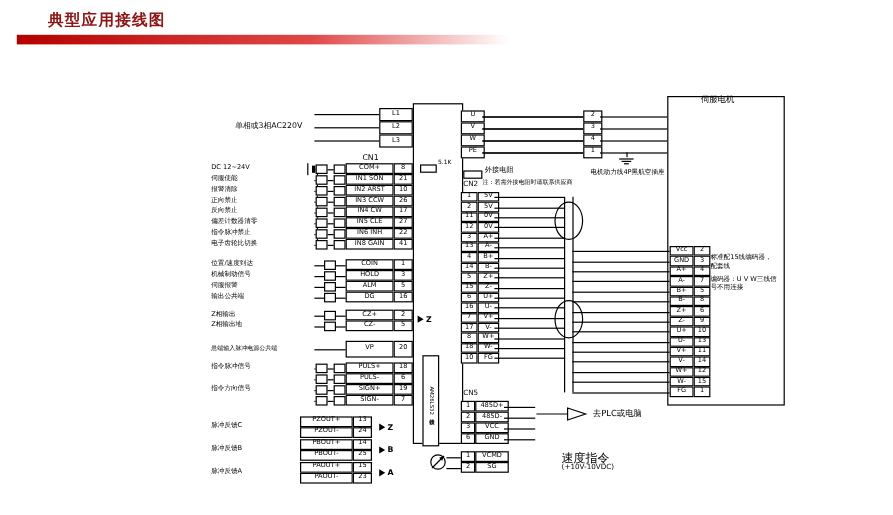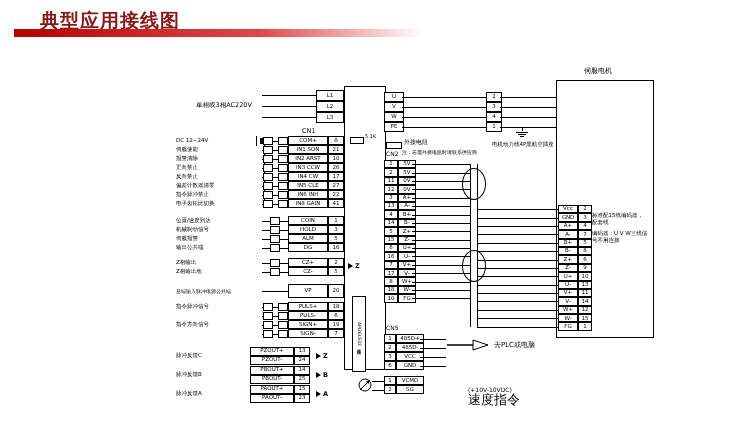--- a/index.html
+++ b/index.html
@@ -1,19 +1,19 @@
 <!DOCTYPE html>
 <html><head>
 <meta charset="utf-8">
 <style>
   html,body{margin:0;padding:0}
   body{width:744px;height:429px;background:#fff;font-family:"DejaVu Sans",sans-serif;color:#000;position:relative;overflow:hidden}
   .abs{position:absolute}
   .lbl{white-space:nowrap;line-height:1.1}
-  .title{position:absolute;left:40px;top:8px;font-size:19px;font-weight:bold;color:#8a1616;letter-spacing:1px}
+  .title{position:absolute;left:40px;top:8px;font-size:13px;font-weight:bold;color:#8a1616;letter-spacing:1px}
   .bar{position:absolute;left:14px;top:29px;width:410px;height:8px;background:linear-gradient(90deg,#b50000,#e04848 60%,#ffffff)}
   .cell{border:1px solid #000;background:#fff;display:flex;align-items:center;justify-content:center;font-size:5.5px;line-height:1;flex:none;align-self:stretch}
   .name{width:38px}.pin{width:14px}.name42{width:42px}
   .lrow{display:flex;height:11px;align-items:stretch}
   .wseg{flex:1;align-self:center;border-top:1px solid #000}
   .pingroup{width:168px}
   .prow{display:flex;height:9px;align-items:stretch}
   .prow .desc,.fbgroup .desc{font-size:5.5px;display:flex;align-items:center;line-height:1}
   .prow .desc{width:86px}
   .wirearea{flex:1;position:relative;display:flex;align-items:center;justify-content:center;gap:5px}
@@ -483,21 +483,21 @@
       <span class="cell">1</span>
     </div>
   </div>
 <div class="abs ground" style="left:516px;top:127px">
     <i></i>
     <i></i>
     <i></i>
   </div>
 <div class="abs note" style="left:492px;top:141px;width:62px;font-size:5.5px">电机动力线4P黑航空插座</div>
 
-<div class="abs lbl" style="left:584px;top:68px;font-size:7px">伺服电机</div>
+<div class="abs lbl" style="left:584px;top:80px;font-size:7px">伺服电机</div>
 <div class="abs" style="left:558px;top:205px">
 
     <div class="erow">
       <span class="cell n">Vcc</span>
       <span class="cell p">2</span>
     </div>
 
     <div class="erow">
       <span class="cell n">GND</span>
       <span class="cell p">3</span>
@@ -611,14 +611,14 @@
     <div class="sprow">
       <span class="cell p">1</span>
       <span class="cell n">VCMD</span>
     </div>
 
     <div class="sprow">
       <span class="cell p">2</span>
       <span class="cell n">SG</span>
     </div>
   </div>
-<div class="abs lbl" style="left:468px;top:393px;font-size:13px">速度指令</div>
+<div class="abs lbl" style="left:468px;top:377px;font-size:10px">速度指令</div>
 <div class="abs lbl" style="left:468px;top:387px;font-size:6px">(+10V-10VDC)</div>
 
 </body></html>

